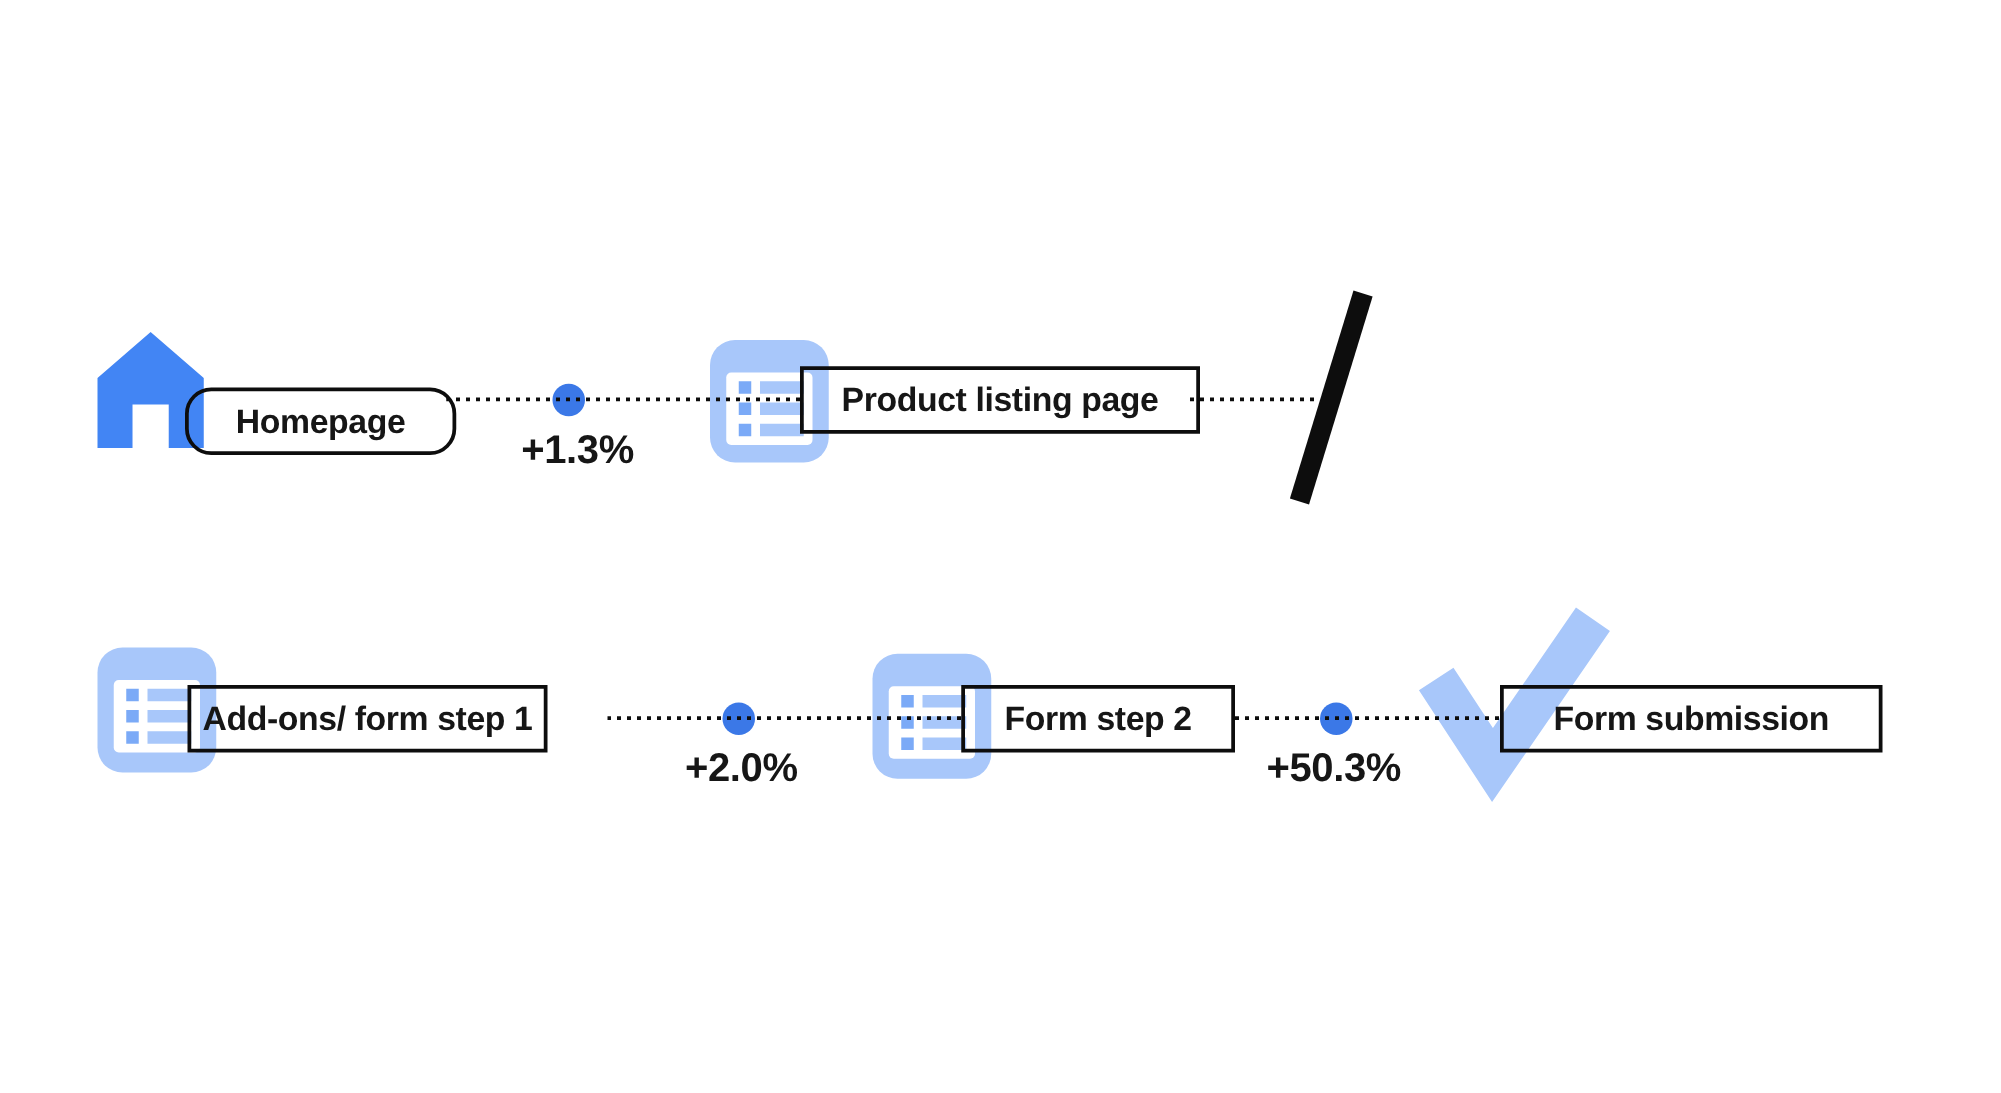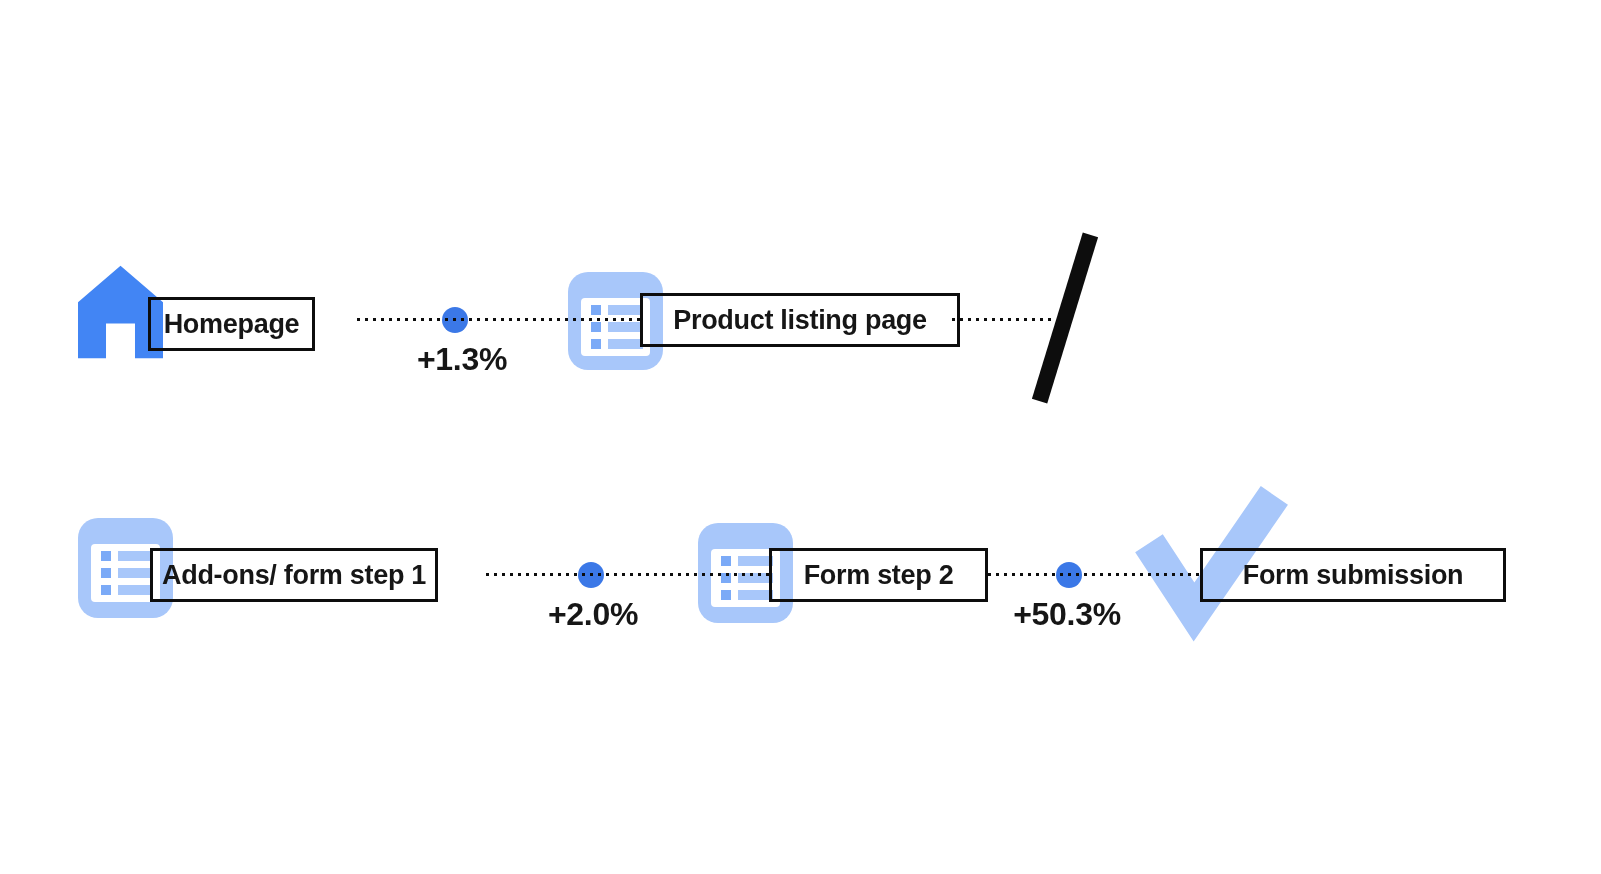--- a/index.html
+++ b/index.html
@@ -67,21 +67,21 @@
 </style>
 </head>
 <body>
 
 <div id="canvas">
 
   <svg class="abs" style="left:78px;top:264px;z-index:1" width="85" height="96" viewBox="0 0 88 96">
     <path d="M44 0 L88 38 L88 96 L59 96 L59 60 L29 60 L29 96 L0 96 L0 38 Z" fill="var(--primary-blue)"></path>
   </svg>
 
-  <div class="stepbox" style="left:148px;top:297px;width:167px;">
+  <div class="stepbox" style="left:148px;top:310px;width:217px;border-radius:21px;">
     <span class="lbl">Homepage</span>
   </div>
 
   <div class="dotline" style="left:357px;top:318px;width:283px;"></div>
   <div class="bdot" style="left:442px;top:307px;"></div>
   <div class="delta" style="left:462px;top:341px;">+1.3%</div>
 
   <div class="licon" style="left:568px;top:272px;height:98px;">
     <div class="inner">
       <div class="lrow r1">

